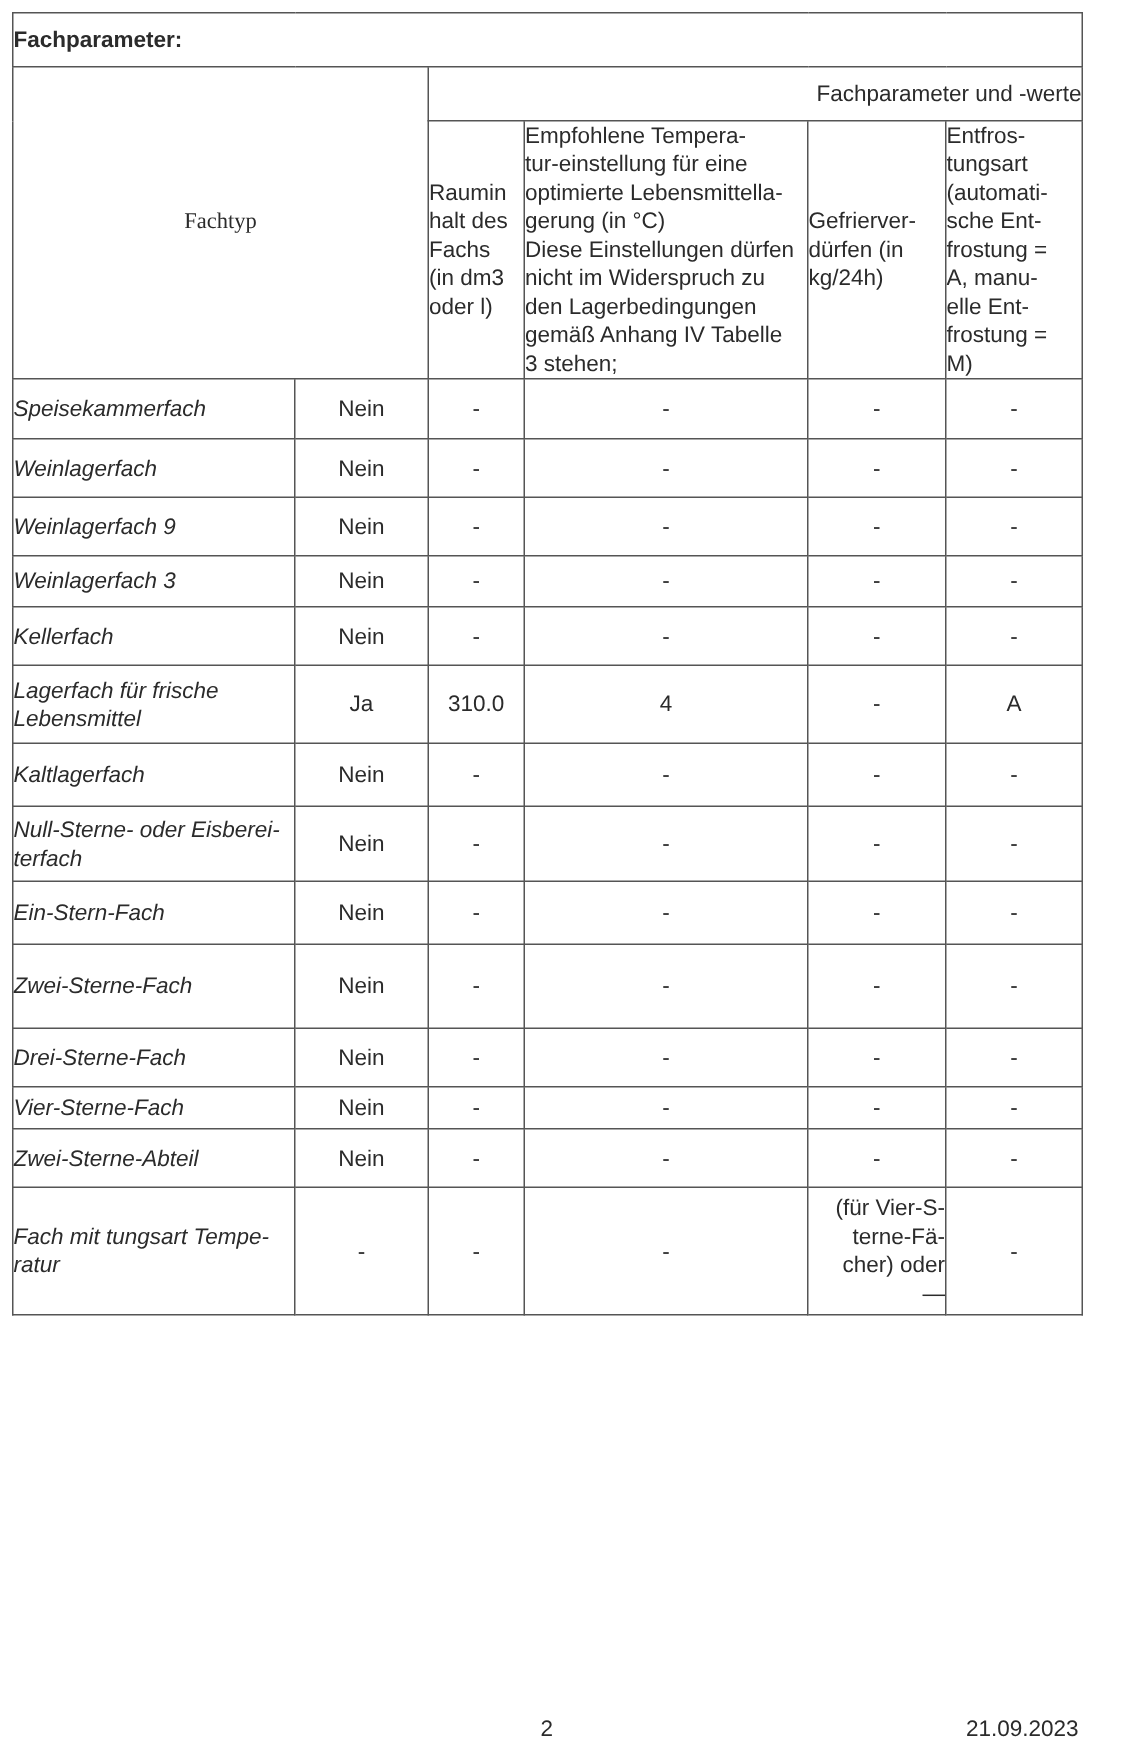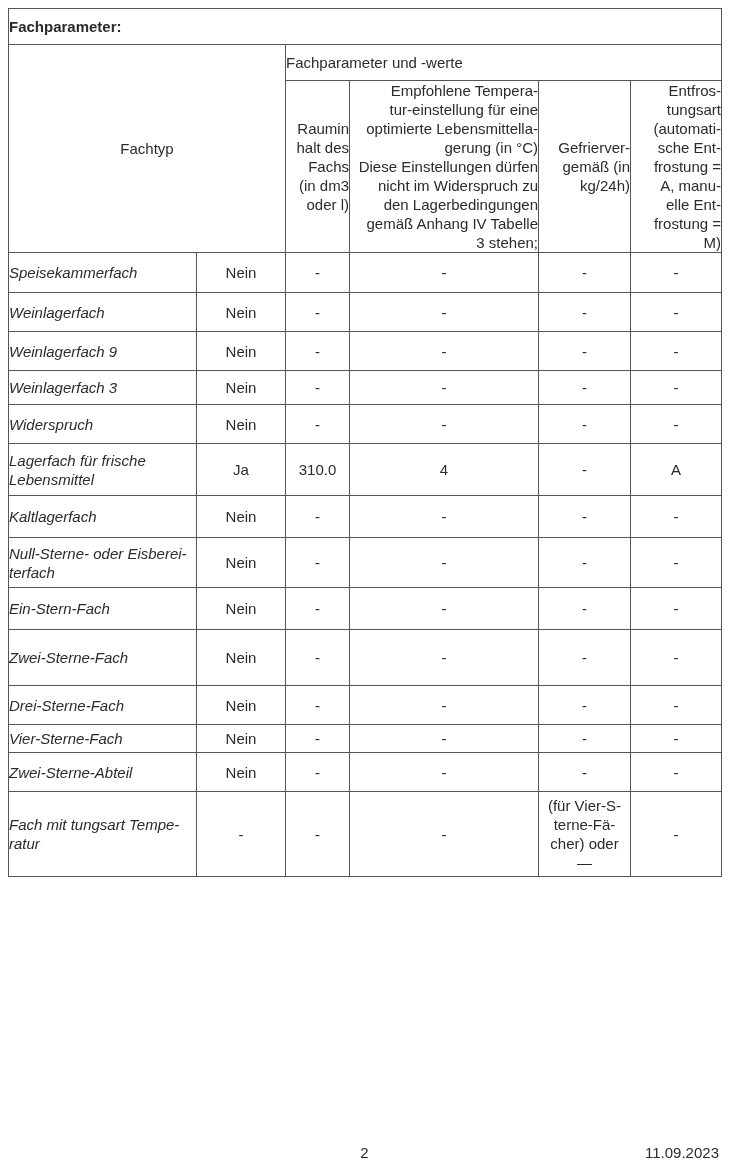--- a/index.html
+++ b/index.html
@@ -35,41 +35,42 @@
     padding: 0;
   }
   td.title-cell {
     font-weight: bold;
     text-align: left;
     padding-left: 7px;
   }
   td.fachtyp-head {
     text-align: center;
     vertical-align: middle;
+    font-family: Liberation Serif, serif;
   }
   td.group-head {
+    text-align: right;
+    vertical-align: middle;
+  }
+  td.subhead {
     text-align: left;
-    vertical-align: middle;
-  }
-  td.subhead {
-    text-align: right;
     vertical-align: top;
     padding-top: 9px;
   }
   td.name {
     text-align: left;
     padding-left: 7px;
     padding-right: 4px;
     font-style: italic;
   }
   td.c {
     text-align: center;
   }
   td.left-val {
-    text-align: center;
+    text-align: right;
     padding-left: 5px;
     padding-right: 2px;
   }
   .footer {
     position: absolute;
     left: 8px;
     top: 1143px;
     width: 713px;
     height: 20px;
     text-align: center;
@@ -116,21 +117,21 @@
       <td class="subhead">Empfohlene Tempera-
 tur-einstellung für eine
 optimierte Lebensmittella-
 gerung (in °C)
 Diese Einstellungen dürfen
 nicht im Widerspruch zu
 den Lagerbedingungen
 gemäß Anhang IV Tabelle
 3 stehen;</td>
       <td class="subhead">Gefrierver-
-gemäß (in
+dürfen (in
 kg/24h)</td>
       <td class="subhead">Entfros-
 tungsart
 (automati-
 sche Ent-
 frostung =
 A, manu-
 elle Ent-
 frostung =
 M)</td>
@@ -166,21 +167,21 @@
     <tr style="height:34px">
       <td class="name">Weinlagerfach 3</td>
       <td class="c">Nein</td>
       <td class="c">-</td>
       <td class="c">-</td>
       <td class="c">-</td>
       <td class="c">-</td>
     </tr>
 
     <tr style="height:39px">
-      <td class="name">Widerspruch</td>
+      <td class="name">Kellerfach</td>
       <td class="c">Nein</td>
       <td class="c">-</td>
       <td class="c">-</td>
       <td class="c">-</td>
       <td class="c">-</td>
     </tr>
 
     <tr style="height:52px">
       <td class="name">Lagerfach für frische
 Lebensmittel</td>
@@ -266,16 +267,16 @@
 cher) oder
 —</td>
       <td class="c">-</td>
     </tr>
 
   </tbody>
     </table>
 
   <div class="footer">
     <span>2</span>
-    <span class="date">11.09.2023</span>
+    <span class="date">21.09.2023</span>
   </div>
 
 </div>
 
 </body></html>

